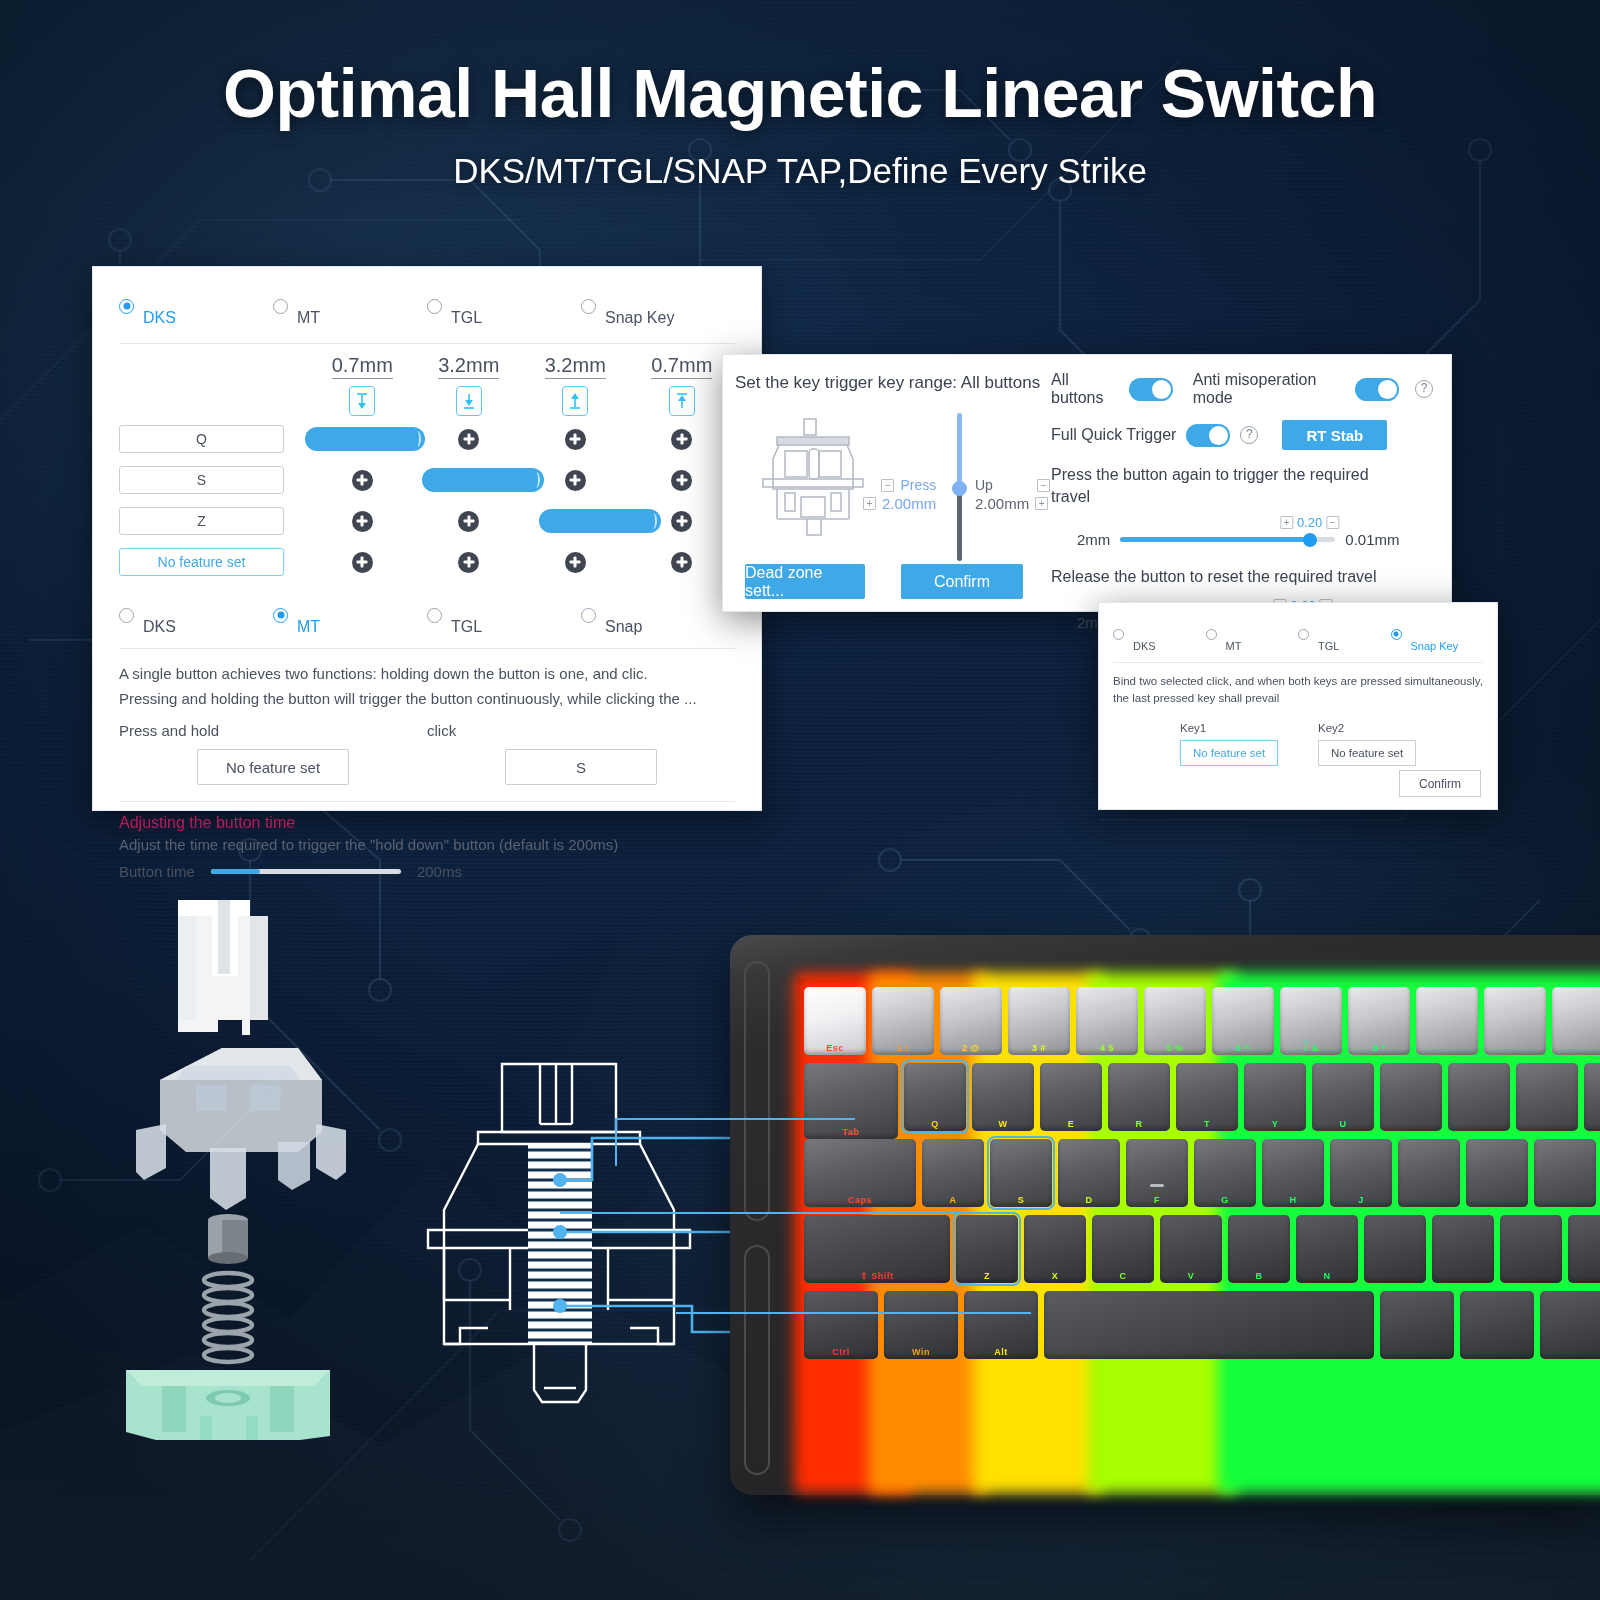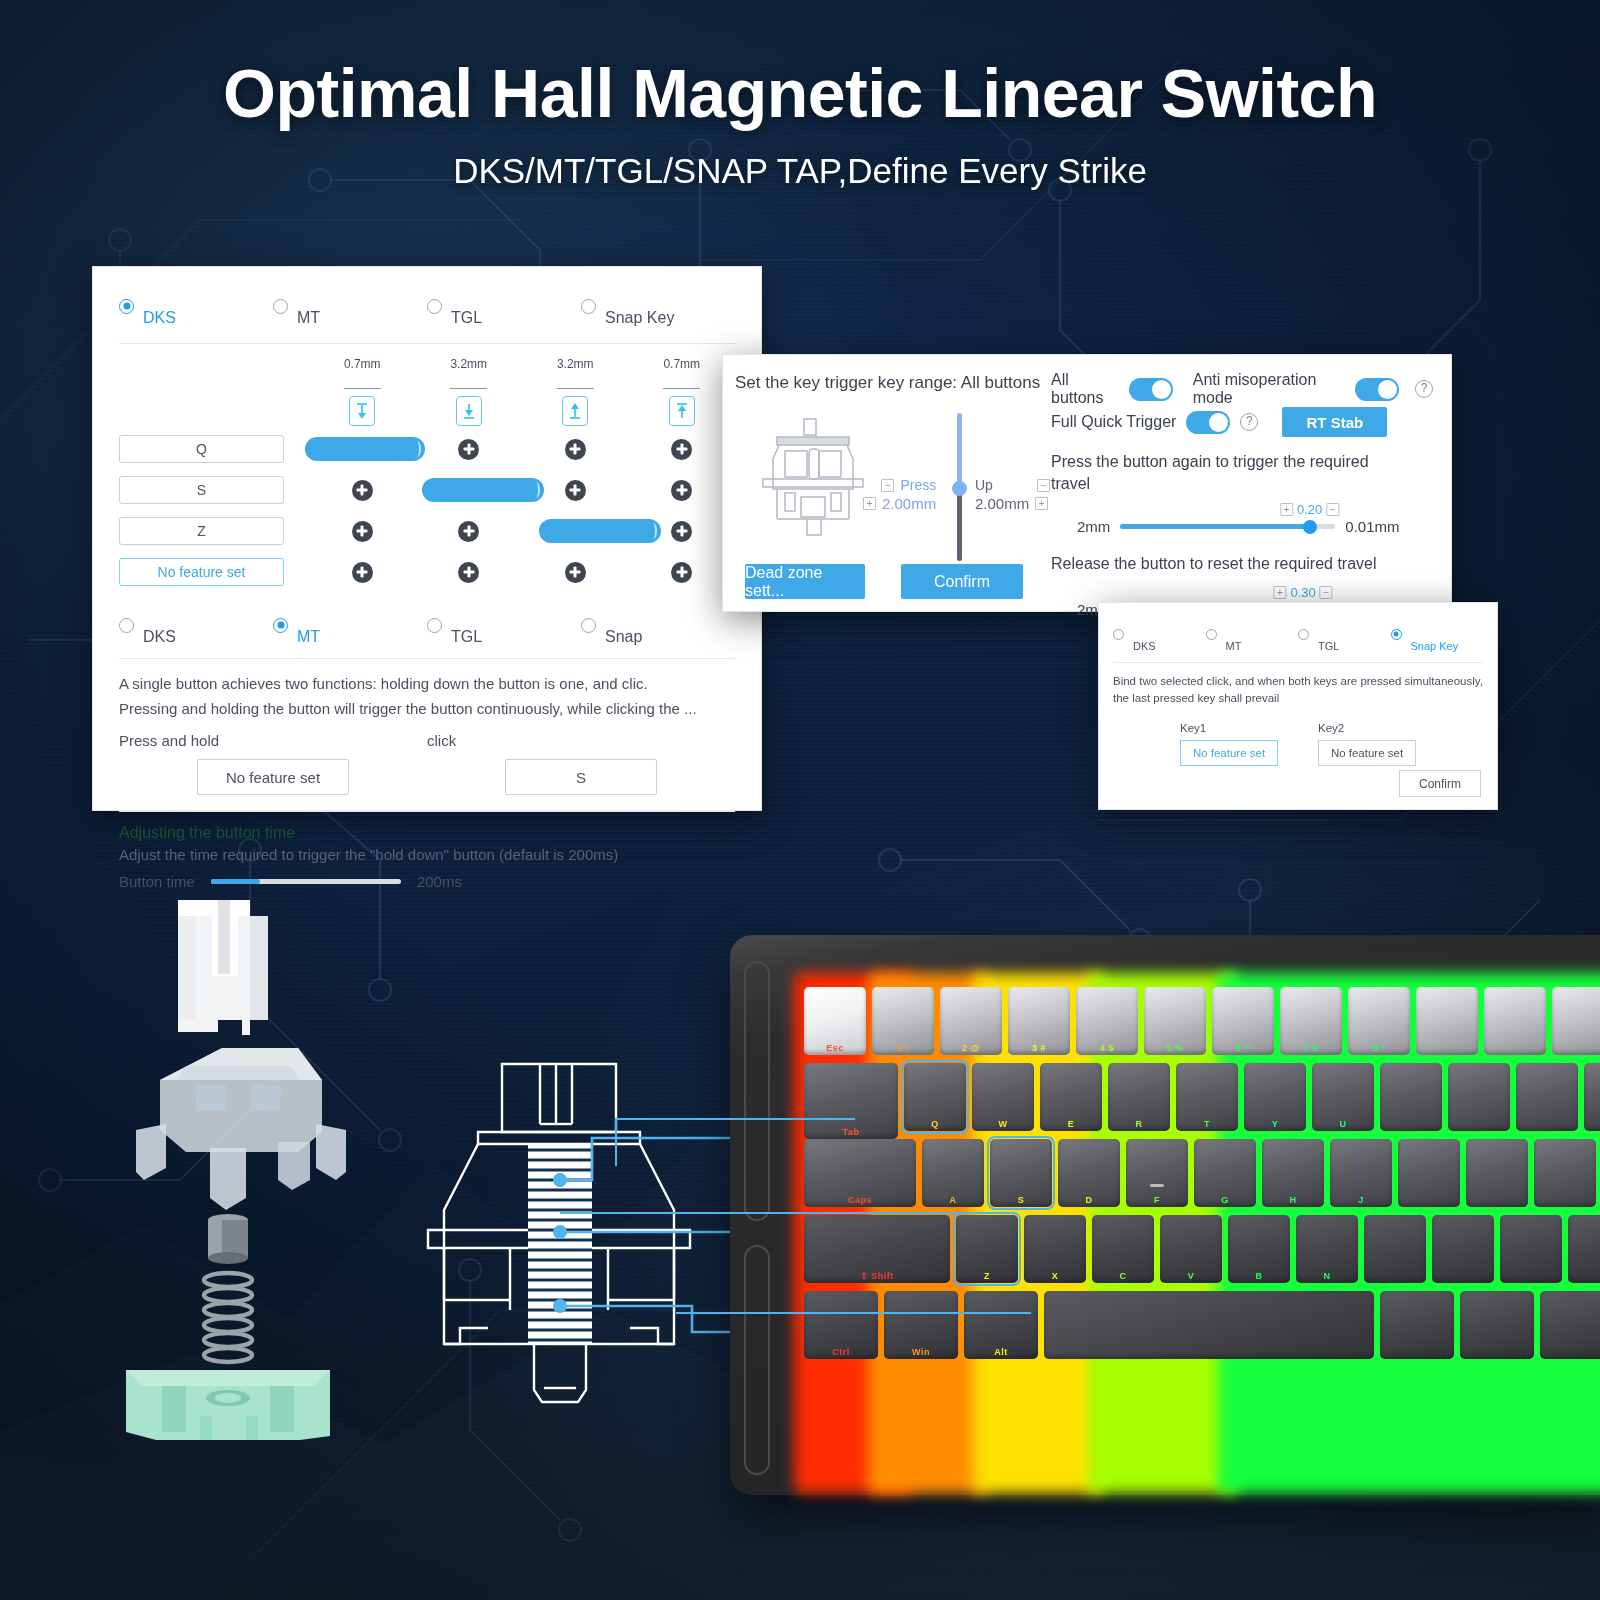--- a/index.html
+++ b/index.html
@@ -85,21 +85,21 @@
   #panelA { left: 92px; top: 266px; width: 670px; height: 545px; padding: 0; }
   #panelA .radios-top {
     padding: 18px 26px 0 26px;
   }
   .rr4 > div { flex: 1; }
   .hr { height: 1px; background: #e6eaf0; margin: 16px 26px 0 26px; }
 
   .dks-grid { position: relative; padding: 10px 26px 0 26px; }
   .dks-head { display: flex; margin-left: 190px; }
   .dks-col { flex: 1; text-align: center; }
-  .mmlabel { font-size: 12px; color: #4a5262; border-bottom: 1px solid #8d97a5; display: inline-block; padding-bottom: 17px; }
+  .mmlabel { font-size: 20px; color: #4a5262; border-bottom: 1px solid #8d97a5; display: inline-block; padding-bottom: 1px; }
   .arrowbox {
     width: 26px; height: 30px; border: 1.4px solid #5ec8f5; border-radius: 4px;
     margin: 7px auto 0 auto; display: flex; align-items: center; justify-content: center;
   }
   .arrowbox svg { display: block; }
 
   .dks-row { display: flex; align-items: center; height: 36px; margin-top: 5px; }
   .keybox {
     width: 165px; height: 28px; border: 1px solid #c9ced6; border-radius: 3px;
     display: flex; align-items: center; justify-content: center;
@@ -131,21 +131,21 @@
   .mt-desc { padding: 0 26px; margin-top: 14px; font-size: 15px; color: #49515f; line-height: 1.5; }
   .mt-cols { display: flex; padding: 0 26px; margin-top: 12px; }
   .mt-col { flex: 1; text-align: left; }
   .mt-col-label { font-size: 15px; color: #49515f; }
   .mt-btn {
     margin: 10px auto 0 auto; width: 152px; height: 36px;
     border: 1px solid #c9ced6; background: #fff; border-radius: 2px;
     display: flex; align-items: center; justify-content: center;
     font-size: 15px; color: #4a5262;
   }
-  .btime-title { padding: 0 26px; margin-top: 8px; font-size: 16px; color: #14532d; }
+  .btime-title { padding: 0 26px; margin-top: 8px; font-size: 16px; color: #be185d; }
   .btime-sub { padding: 0 26px; margin-top: 4px; font-size: 15px; color: #5a6271; }
   .btime-row { padding: 0 26px; margin-top: 10px; display: flex; align-items: center; gap: 16px; font-size: 15px; color: #49515f; }
   .slider-track { width: 190px; height: 5px; background: #d9dde3; border-radius: 3px; position: relative; }
   .slider-fill { position: absolute; left: 0; top: 0; bottom: 0; background: #3fa9e8; border-radius: 3px; }
 
   
   #panelB { left: 722px; top: 354px; width: 730px; height: 258px; }
   #panelB .pb-left { position: absolute; left: 0; top: 0; width: 318px; height: 100%; padding: 18px 0 0 12px; }
   .pb-title { font-size: 17px; color: #3b4351; }
   .sw-draw { position: absolute; left: 26px; top: 58px; }
@@ -565,21 +565,21 @@
 
   <div class="pb-right">
     <div class="tg-row">
       <span class="tg-label">All buttons</span>
       <span class="toggle"></span>
       <span class="tg-label" style="margin-left:10px;">Anti misoperation mode</span>
       <span class="toggle"></span>
       <span class="qmark" style="margin-left:6px;">?</span>
     </div>
 
-    <div class="tg-row" style="">
+    <div class="tg-row" style="margin-top:13px;">
       <span class="tg-label">Full Quick Trigger</span>
       <span class="toggle"></span>
       <span class="qmark">?</span>
       <span class="bluebtn" id="rtstab" style="margin-left:14px;">RT Stab</span>
     </div>
 
     <div class="pb-sect" style="margin-top:14px;max-width:360px;">Press the button again to trigger the required travel</div>
 
     <div class="hslider-wrap" style="margin-left:26px;">
       <span>2mm</span>

